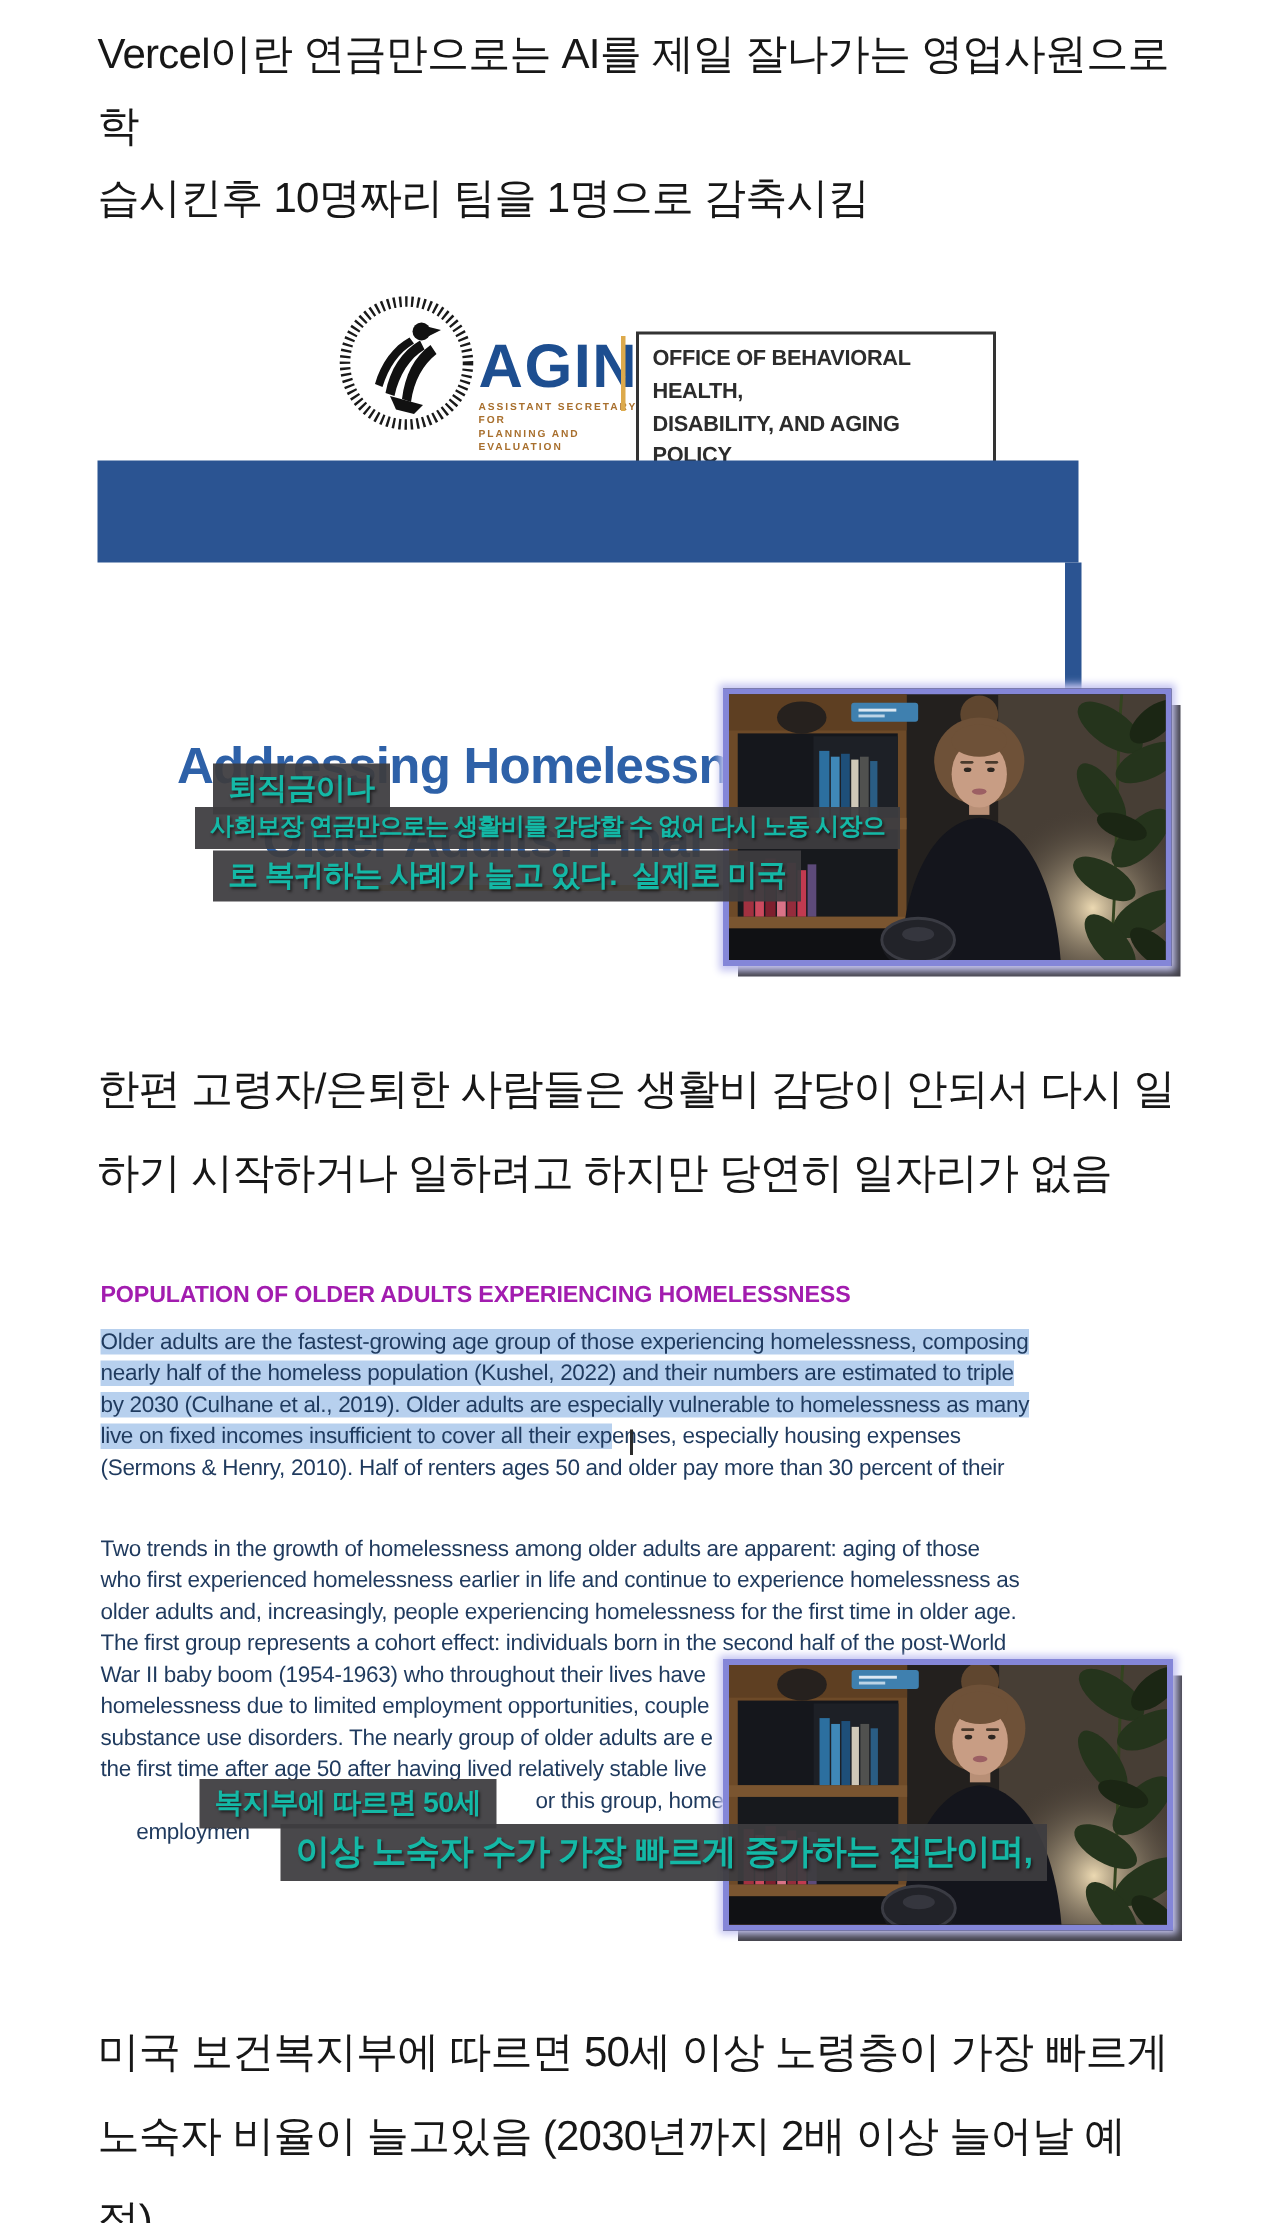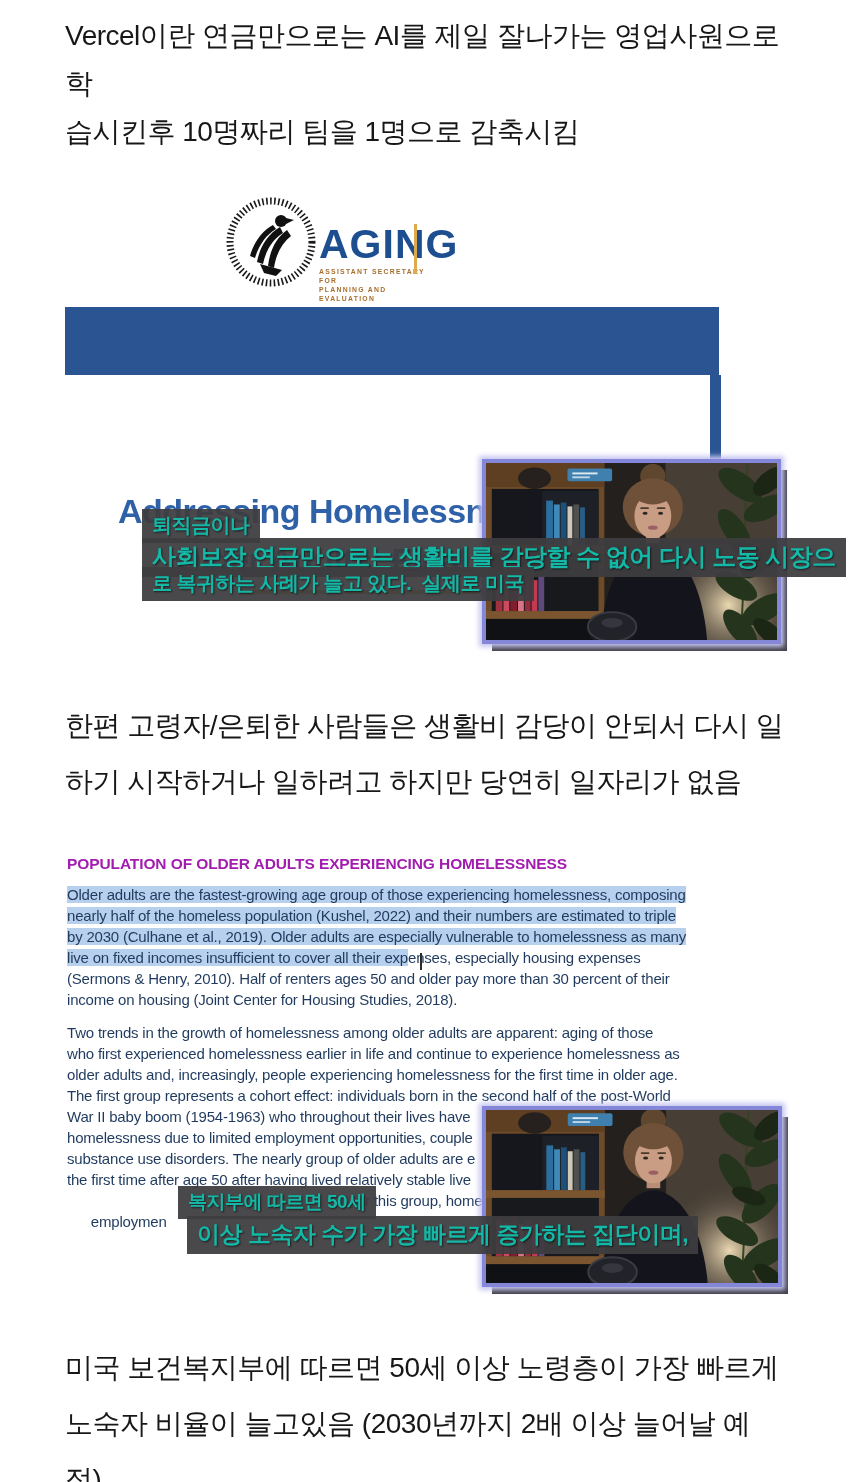--- a/index.html
+++ b/index.html
@@ -37,23 +37,23 @@
            box-shadow:0 0 5px 3px #c6c6f2, 8px 9px 0 -2px #403f47; }
   .v1 { left:482px; top:459px;  width:299px; height:185px; }
   .v2 { left:482px; top:1106px; width:300px; height:181px; }
   .video svg { width:100%; height:100%; display:block; }
 
   
   .cap { position:absolute; background:rgba(62,61,64,0.94); color:#14b8a6; font-weight:600;
          white-space:pre; z-index:4; padding:3px 10px 4px; letter-spacing:-0.5px;
          text-shadow:1px 1px 2px rgba(0,0,0,0.6); }
   .cap1a { left:142px; top:509px; font-size:20px; }
-  .cap1b { left:142px; top:538px; font-size:24px;text-align:right; }
+  .cap1b { left:130px; top:538px; font-size:16px;text-align:right; }
   .cap1c { left:142px; top:567px; font-size:20px; }
-  .cap2a { left:133px; top:1186px; font-size:19px;margin-left:45px; }
+  .cap2a { left:133px; top:1186px; font-size:19px; }
   .cap2b { left:187px; top:1216px; font-size:23px; }
 
   
   .sec-heading { position:absolute; left:67px; top:855px; font-size:15.5px; font-weight:700;
                  color:#a21caf; letter-spacing:-0.1px; z-index:1; }
   .para { position:absolute; left:67px; font-size:15px; font-weight:500; color:#1f3a5e;
           line-height:21px; letter-spacing:-0.2px; z-index:1; }
   .p1 { top:884px; }
   .p2 { top:1022px; }
   .pline { white-space:pre; height:21px; position:relative; }
@@ -83,20 +83,24 @@
 
   <div class="aspe-block">
     <div class="aspe-acronym">AGING</div>
     <div class="aspe-sub">
       <div>ASSISTANT SECRETARY FOR</div>
       <div>PLANNING AND EVALUATION</div>
     </div>
   </div>
   <div class="aspe-divider"></div>
 
+  <div class="office-box">
+    <div>OFFICE OF BEHAVIORAL HEALTH,</div>
+    <div>DISABILITY, AND AGING POLICY</div>
+  </div>
 
   <div class="banner"></div>
   <div class="stripe"></div>
 
   <h1 class="rep-title rt1">Addressing Homelessne</h1>
   <h1 class="rep-title rt2">Older Adults: Final T</h1>
   <div class="gold-line"></div>
 
   <svg width="0" height="0" style="position:absolute" aria-hidden="true">
     <defs>
@@ -192,21 +196,20 @@
   </section>
 
   <h2 class="sec-heading">POPULATION OF OLDER ADULTS EXPERIENCING HOMELESSNESS</h2>
 
   <div class="para p1">
     <div class="pline"><mark>Older adults are the fastest-growing age group of those experiencing homelessness, composing</mark><span></span></div>
     <div class="pline"><mark>nearly half of the homeless population (Kushel, 2022) and their numbers are estimated to triple</mark><span></span></div>
     <div class="pline"><mark>by 2030 (Culhane et al., 2019). Older adults are especially vulnerable to homelessness as many</mark><span></span></div>
     <div class="pline"><mark>live on fixed incomes insufficient to cover all their exp</mark><span>enses, especially housing expenses</span></div>
     <div class="pline"><mark></mark><span>(Sermons &amp; Henry, 2010). Half of renters ages 50 and older pay more than 30 percent of their</span></div>
-    <div class="pline"><mark></mark><span>income on housing (Joint Center for Housing Studies, 2018).</span></div>
   </div>
   <div class="text-cursor"></div>
 
   <div class="para p2">
     <div class="pline">Two trends in the growth of homelessness among older adults are apparent: aging of those</div>
     <div class="pline">who first experienced homelessness earlier in life and continue to experience homelessness as</div>
     <div class="pline">older adults and, increasingly, people experiencing homelessness for the first time in older age.</div>
     <div class="pline">The first group represents a cohort effect: individuals born in the second half of the post-World</div>
     <div class="pline">War II baby boom (1954-1963) who throughout their lives have</div>
     <div class="pline">homelessness due to limited employment opportunities, couple</div>

